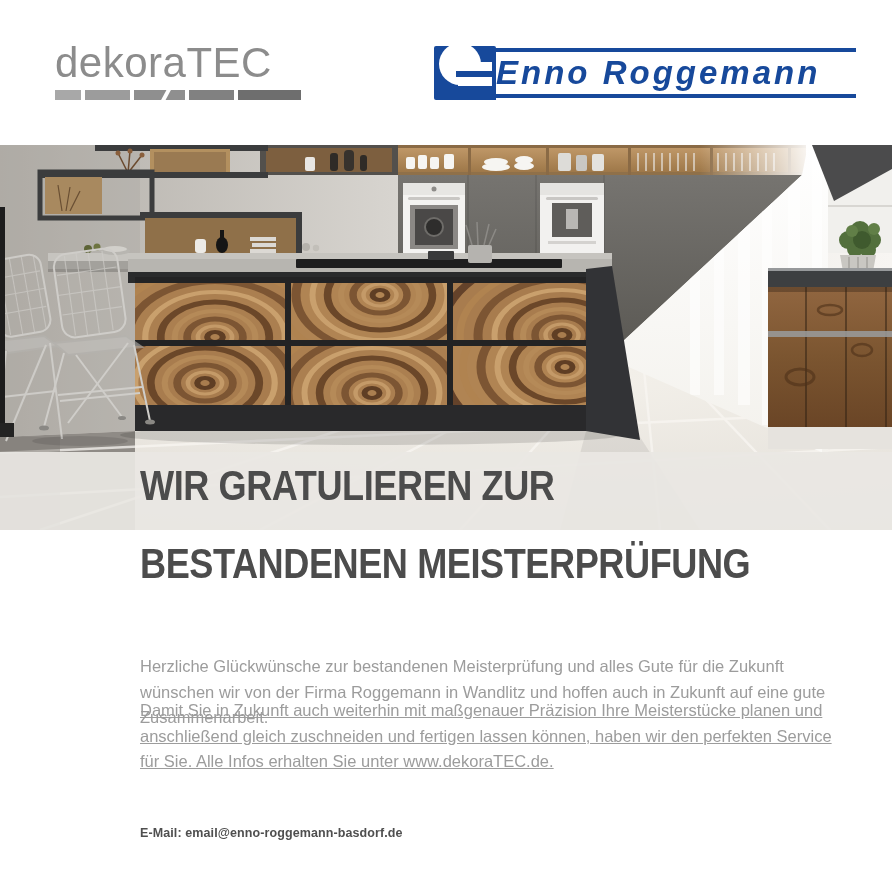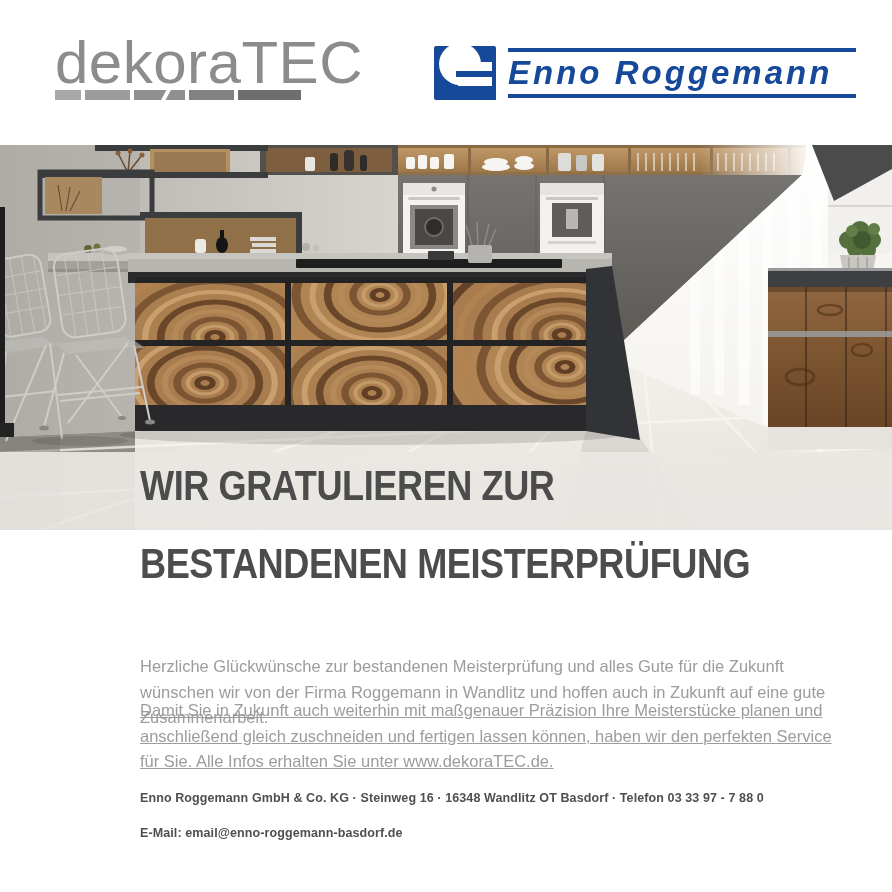--- a/index.html
+++ b/index.html
@@ -1,33 +1,33 @@
 <!DOCTYPE html>
 <html><head>
 <meta charset="utf-8">
 <style>
   html,body{margin:0;padding:0;background:#ffffff;}
   .page{position:relative;width:892px;height:892px;background:#ffffff;overflow:hidden;
         font-family:"Liberation Sans",sans-serif;}
 
   
   .dk-logo{position:absolute;left:55px;top:40px;width:246px;}
-  .dk-name{font-size:60px;line-height:46px;color:#8c8c8c;letter-spacing:0.5px;
+  .dk-name{font-size:42px;line-height:46px;color:#8c8c8c;letter-spacing:0.5px;
            font-family:"Liberation Sans",sans-serif;}
   .dk-bar{display:flex;gap:4px;margin-top:4px;height:10px;}
   .dk-bar span{display:block;height:10px;position:relative;}
   .dk-s1{width:26px;background:#a8a8a8;}
   .dk-s2{width:46px;background:#9c9c9c;}
   .dk-s3{width:52px;background:#8f8f8f;}
   .dk-s4{width:46px;background:#818181;}
   .dk-s5{width:64px;background:#6e6e6e;}
   .dk-s3::after{content:"";position:absolute;left:30px;top:-2px;width:4px;height:14px;
                 background:#ffffff;transform:rotate(28deg);}
 
-  .rg-logo{position:absolute;left:434px;top:46px;width:422px;display:flex;gap:12px;align-items:stretch;}
+  .rg-logo{position:absolute;left:434px;top:46px;width:422px;display:flex;align-items:stretch;}
   .rg-text-block{flex:1;display:flex;flex-direction:column;justify-content:space-between;padding:2px 0;}
   .rg-rule{height:4px;background:#17499b;}
   .rg-name{font-size:33px;line-height:36px;font-weight:bold;font-style:italic;color:#17499b;
            letter-spacing:3px;white-space:nowrap;}
 
   
   .photo{position:absolute;left:0;top:145px;width:892px;height:385px;}
   .photo svg{display:block;}
   .photo-overlay{position:absolute;left:0;bottom:0;width:892px;height:78px;
                  background:rgba(233,231,227,0.93);}
@@ -452,17 +452,16 @@
     </svg>
     <div class="photo-overlay"></div>
   </div>
 
   <div class="headline hl1">WIR GRATULIEREN ZUR</div>
   <div class="headline hl2">BESTANDENEN MEISTERPRÜFUNG</div>
 
   <div class="para p1">Herzliche Glückwünsche zur bestandenen Meisterprüfung und alles Gute für die Zukunft wünschen wir von der Firma Roggemann in Wandlitz und hoffen auch in Zukunft auf eine gute Zusammenarbeit.</div>
   <div class="para p2">Damit Sie in Zukunft auch weiterhin mit maßgenauer Präzision Ihre Meisterstücke planen und anschließend gleich zuschneiden und fertigen lassen können, haben wir den perfekten Service für Sie. Alle Infos erhalten Sie unter www.dekoraTEC.de.</div>
 
-  <div class="contact-line c1">Enno Roggemann GmbH &amp; Co. KG · Steinweg 16 · 16348 Wandlitz OT Basdorf · Telefon 03 33 97 - 7 88 0</div>
   <div class="contact-line c2">E-Mail: email@enno-roggemann-basdorf.de</div>
   <div class="website">www.roggemann.de</div>
 
 </div>
 
 </body></html>

